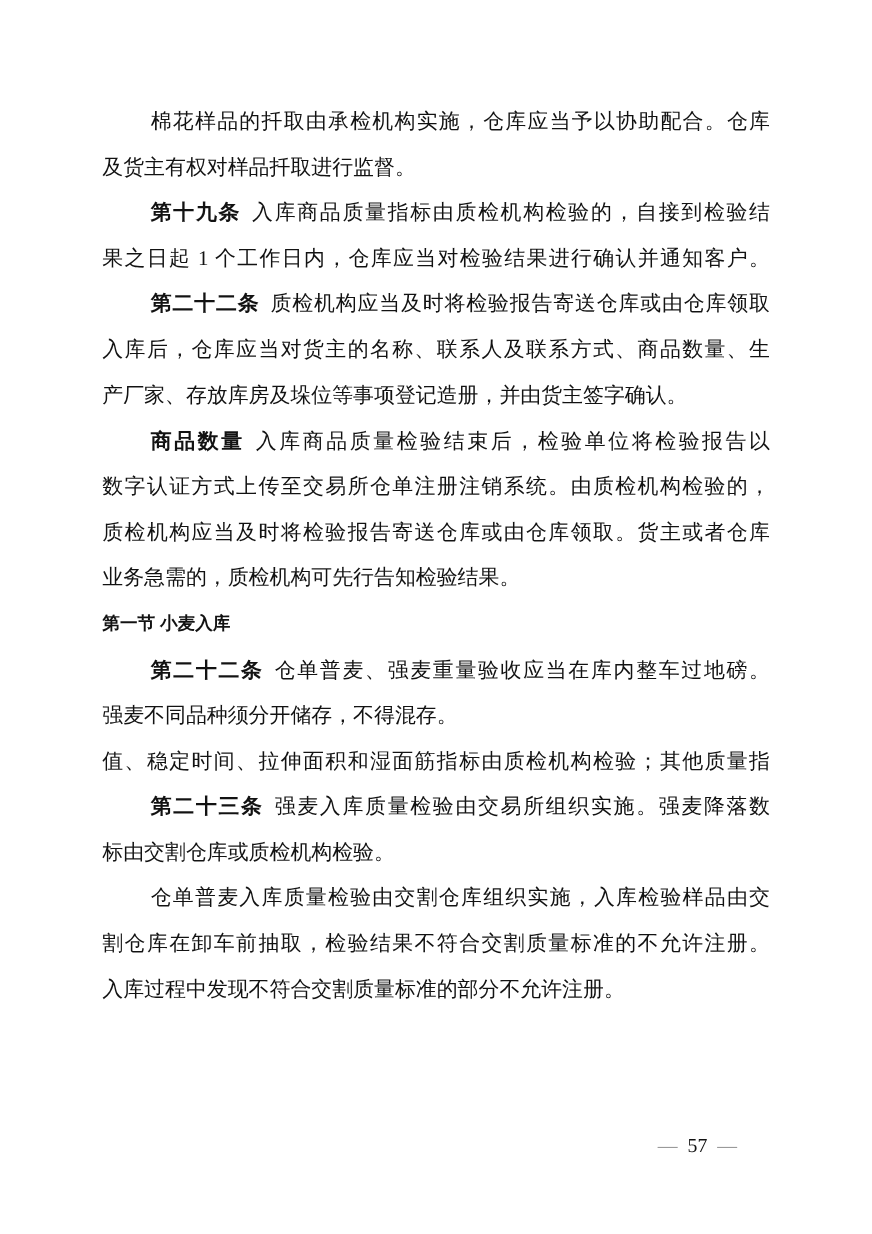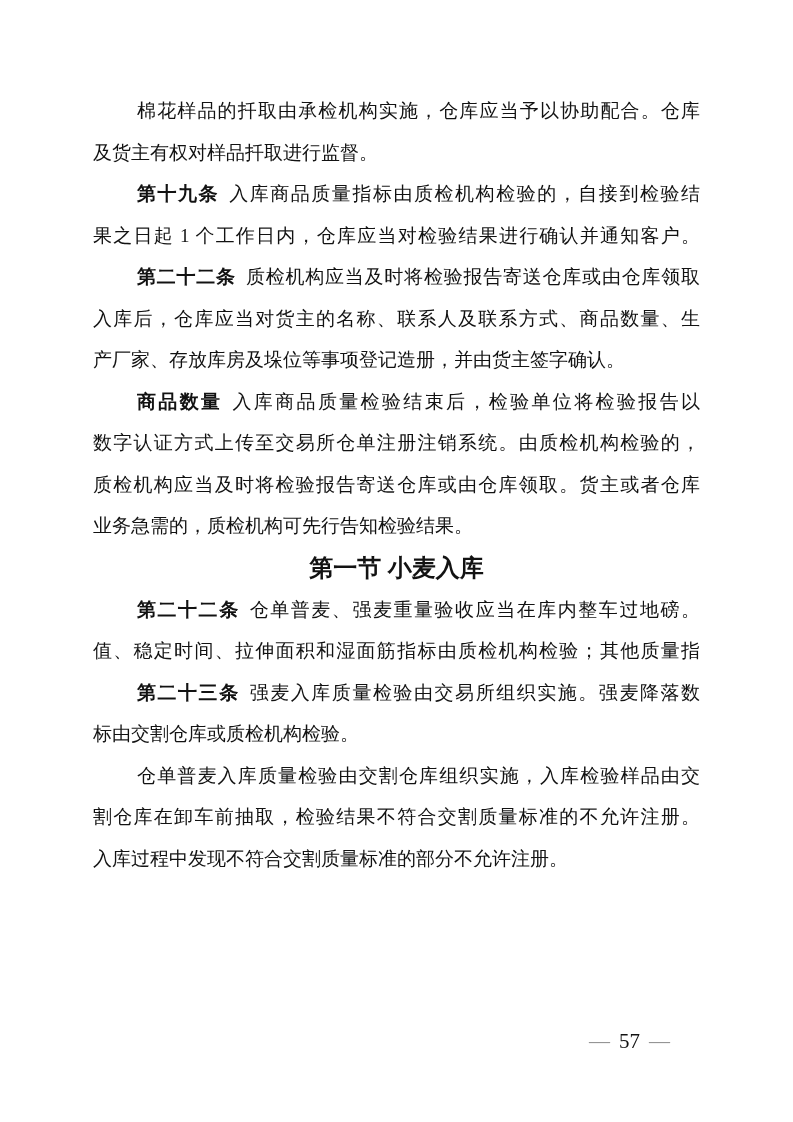--- a/index.html
+++ b/index.html
@@ -37,30 +37,29 @@
   .indent {
     text-indent: 44px;
   }
   .term {
     font-weight: 700;
     font-family: "Liberation Sans", "DejaVu Sans", sans-serif;
     margin-right: 10px;
     margin-top: 20px;
   }
   .heading {
-    text-align: center;
     font-weight: 700;
-    font-size: 24px;
+    font-size: 16px;
     font-family: "Liberation Sans", "DejaVu Sans", sans-serif;
   }
   .footer {
     position: absolute;
     top: 1028px;
     right: 114px;
-    font-size: 21px;
+    font-size: 18px;
     line-height: 26px;
     color: #121212;
   }
   .footer .dash {
     color: #8f8f8f;
     margin: 0 9px;
   }
 </style>
 </head>
 <body>
@@ -79,20 +78,21 @@
     <div class="line"><span>产厂家、存放库房及垛位等事项登记造册，并由货主签字确认。</span></div>
 
     <div class="line fill indent"><b class="term">商品数量</b><span>入库商品质量检验结束后，检验单位将检验报告以</span></div>
     <div class="line fill"><span>数字认证方式上传至交易所仓单注册注销系统。由质检机构检验的，</span></div>
     <div class="line fill"><span>质检机构应当及时将检验报告寄送仓库或由仓库领取。货主或者仓库</span></div>
     <div class="line"><span>业务急需的，质检机构可先行告知检验结果。</span></div>
 
     <div class="line heading">第一节 小麦入库</div>
 
     <div class="line fill indent"><b class="term">第二十二条</b><span>仓单普麦、强麦重量验收应当在库内整车过地磅。</span></div>
+    <div class="line"><span>强麦不同品种须分开储存，不得混存。</span></div>
 
     <div class="line fill"><span>值、稳定时间、拉伸面积和湿面筋指标由质检机构检验；其他质量指</span></div>
     <div class="line fill indent"><b class="term">第二十三条</b><span>强麦入库质量检验由交易所组织实施。强麦降落数</span></div>
     <div class="line"><span>标由交割仓库或质检机构检验。</span></div>
 
     <div class="line fill indent"><span>仓单普麦入库质量检验由交割仓库组织实施，入库检验样品由交</span></div>
     <div class="line fill"><span>割仓库在卸车前抽取，检验结果不符合交割质量标准的不允许注册。</span></div>
     <div class="line"><span>入库过程中发现不符合交割质量标准的部分不允许注册。</span></div>
 
   </div>

